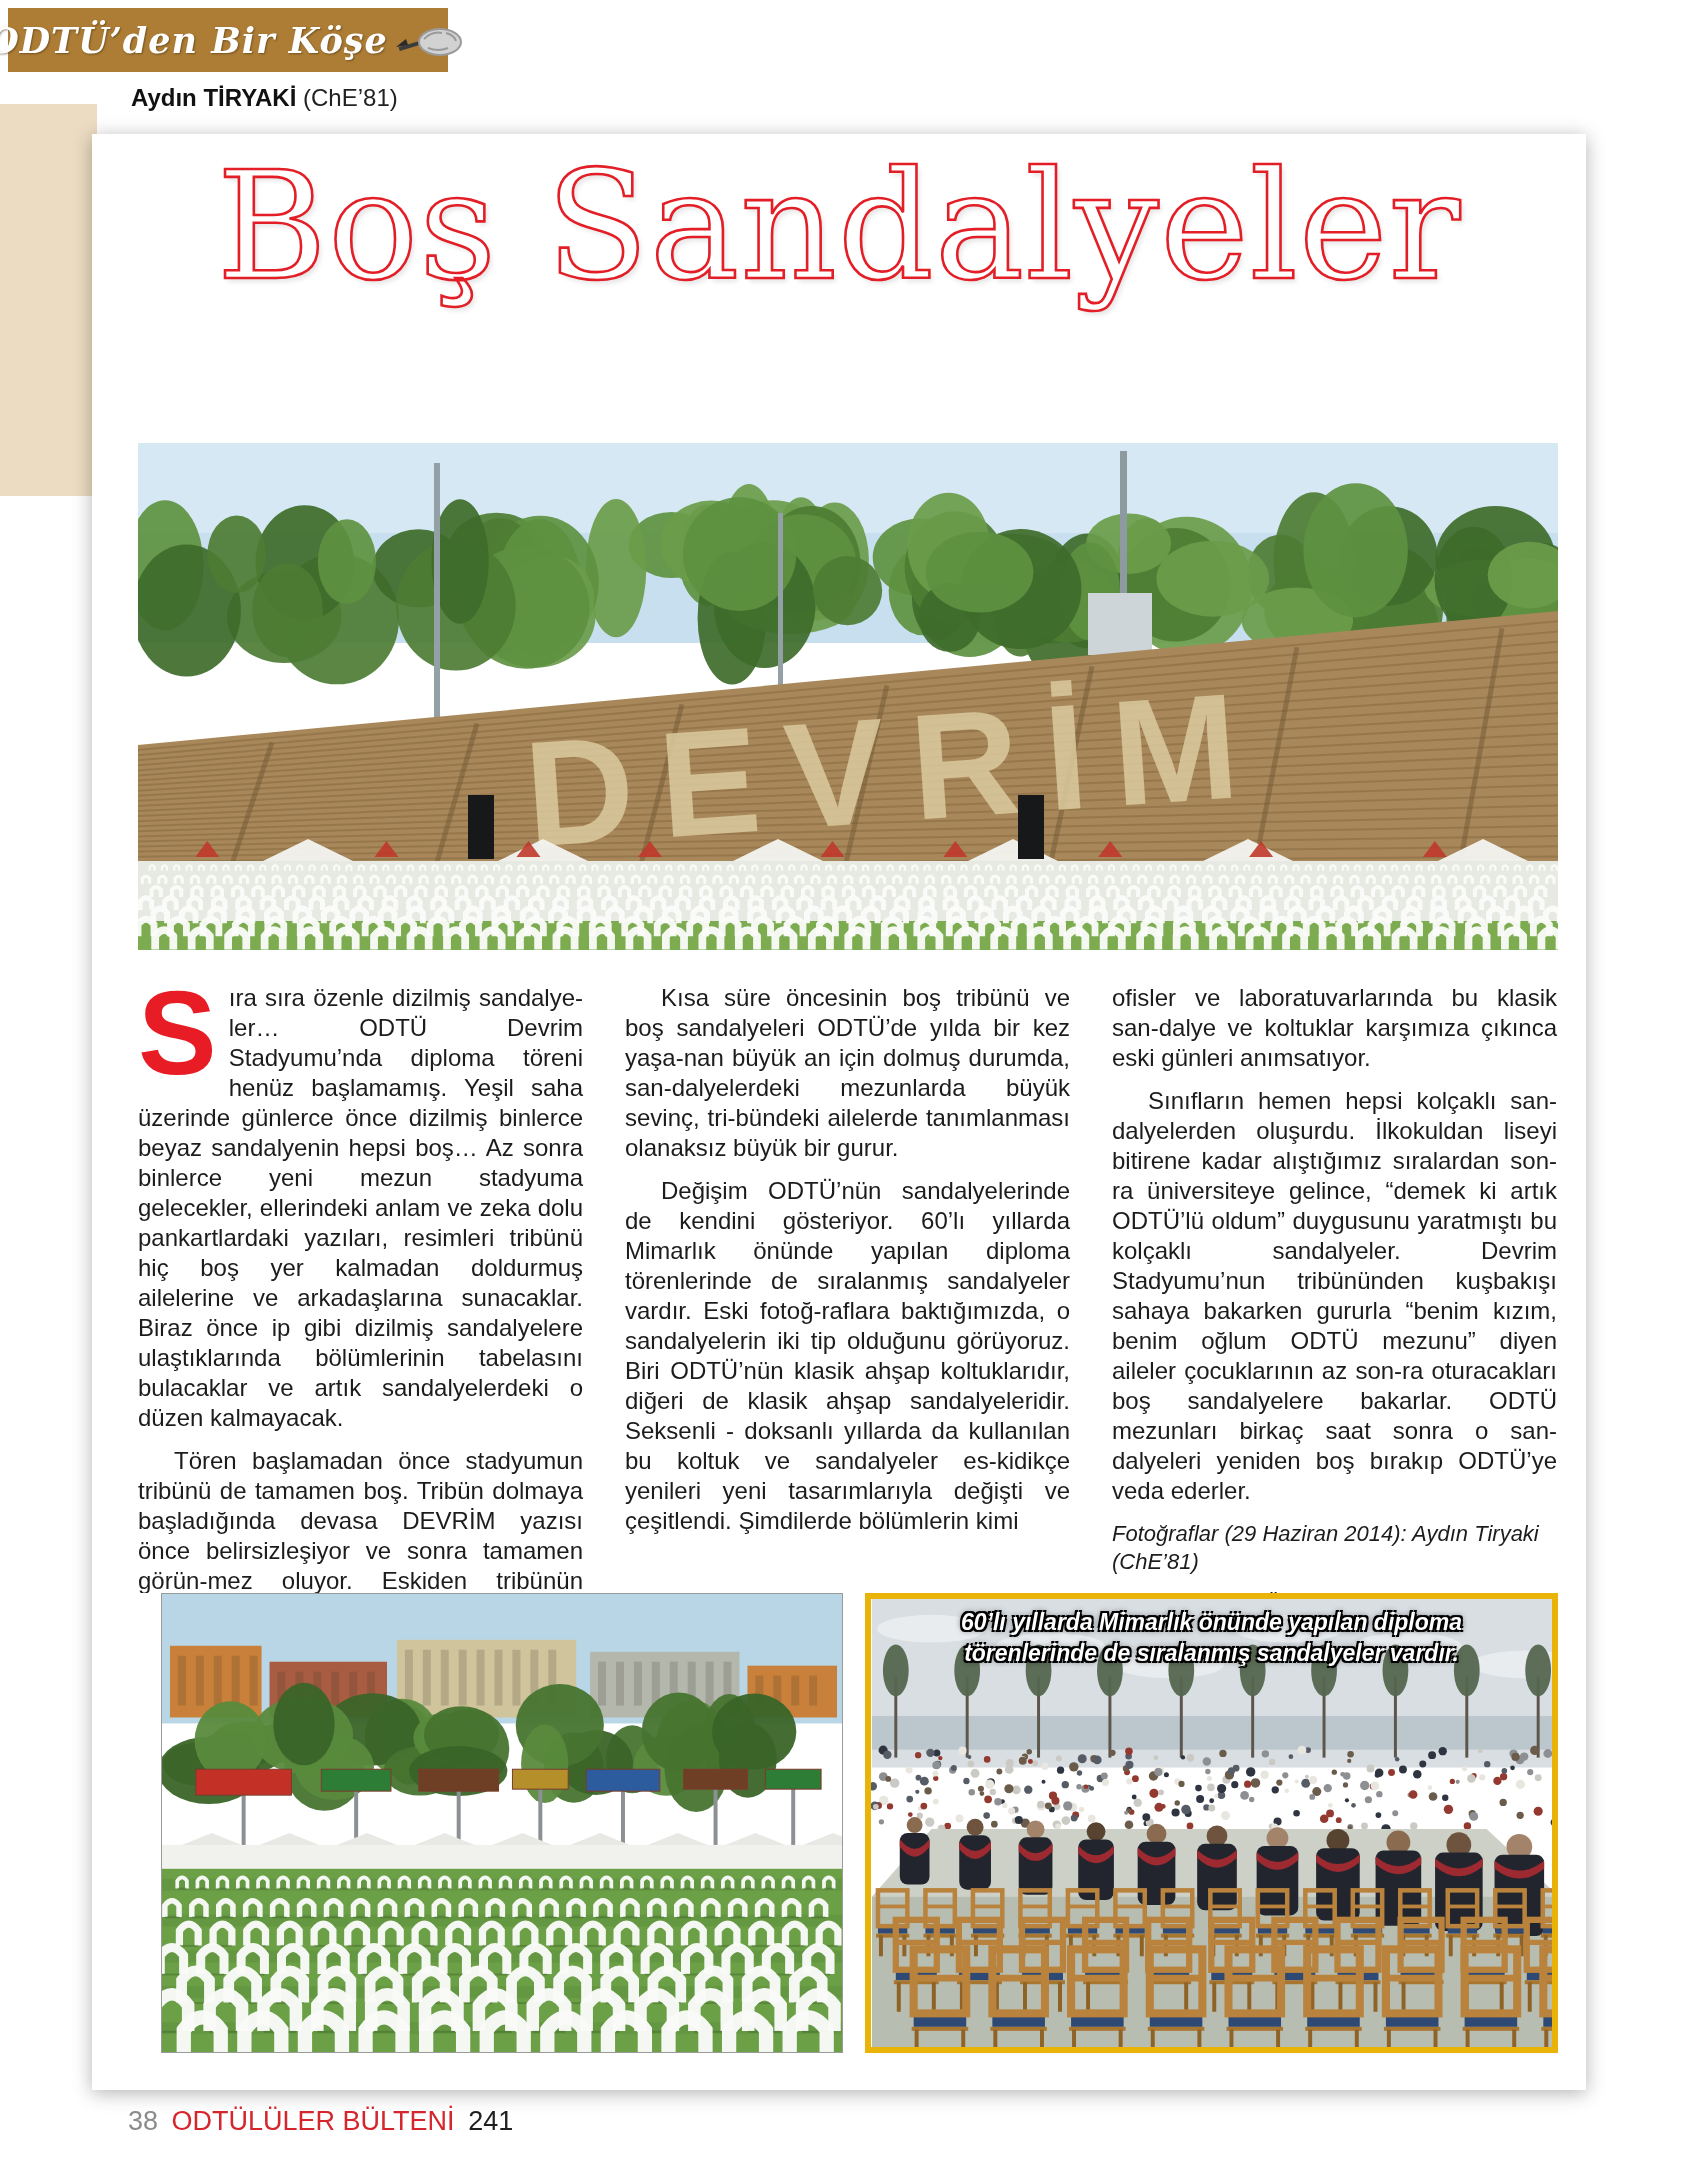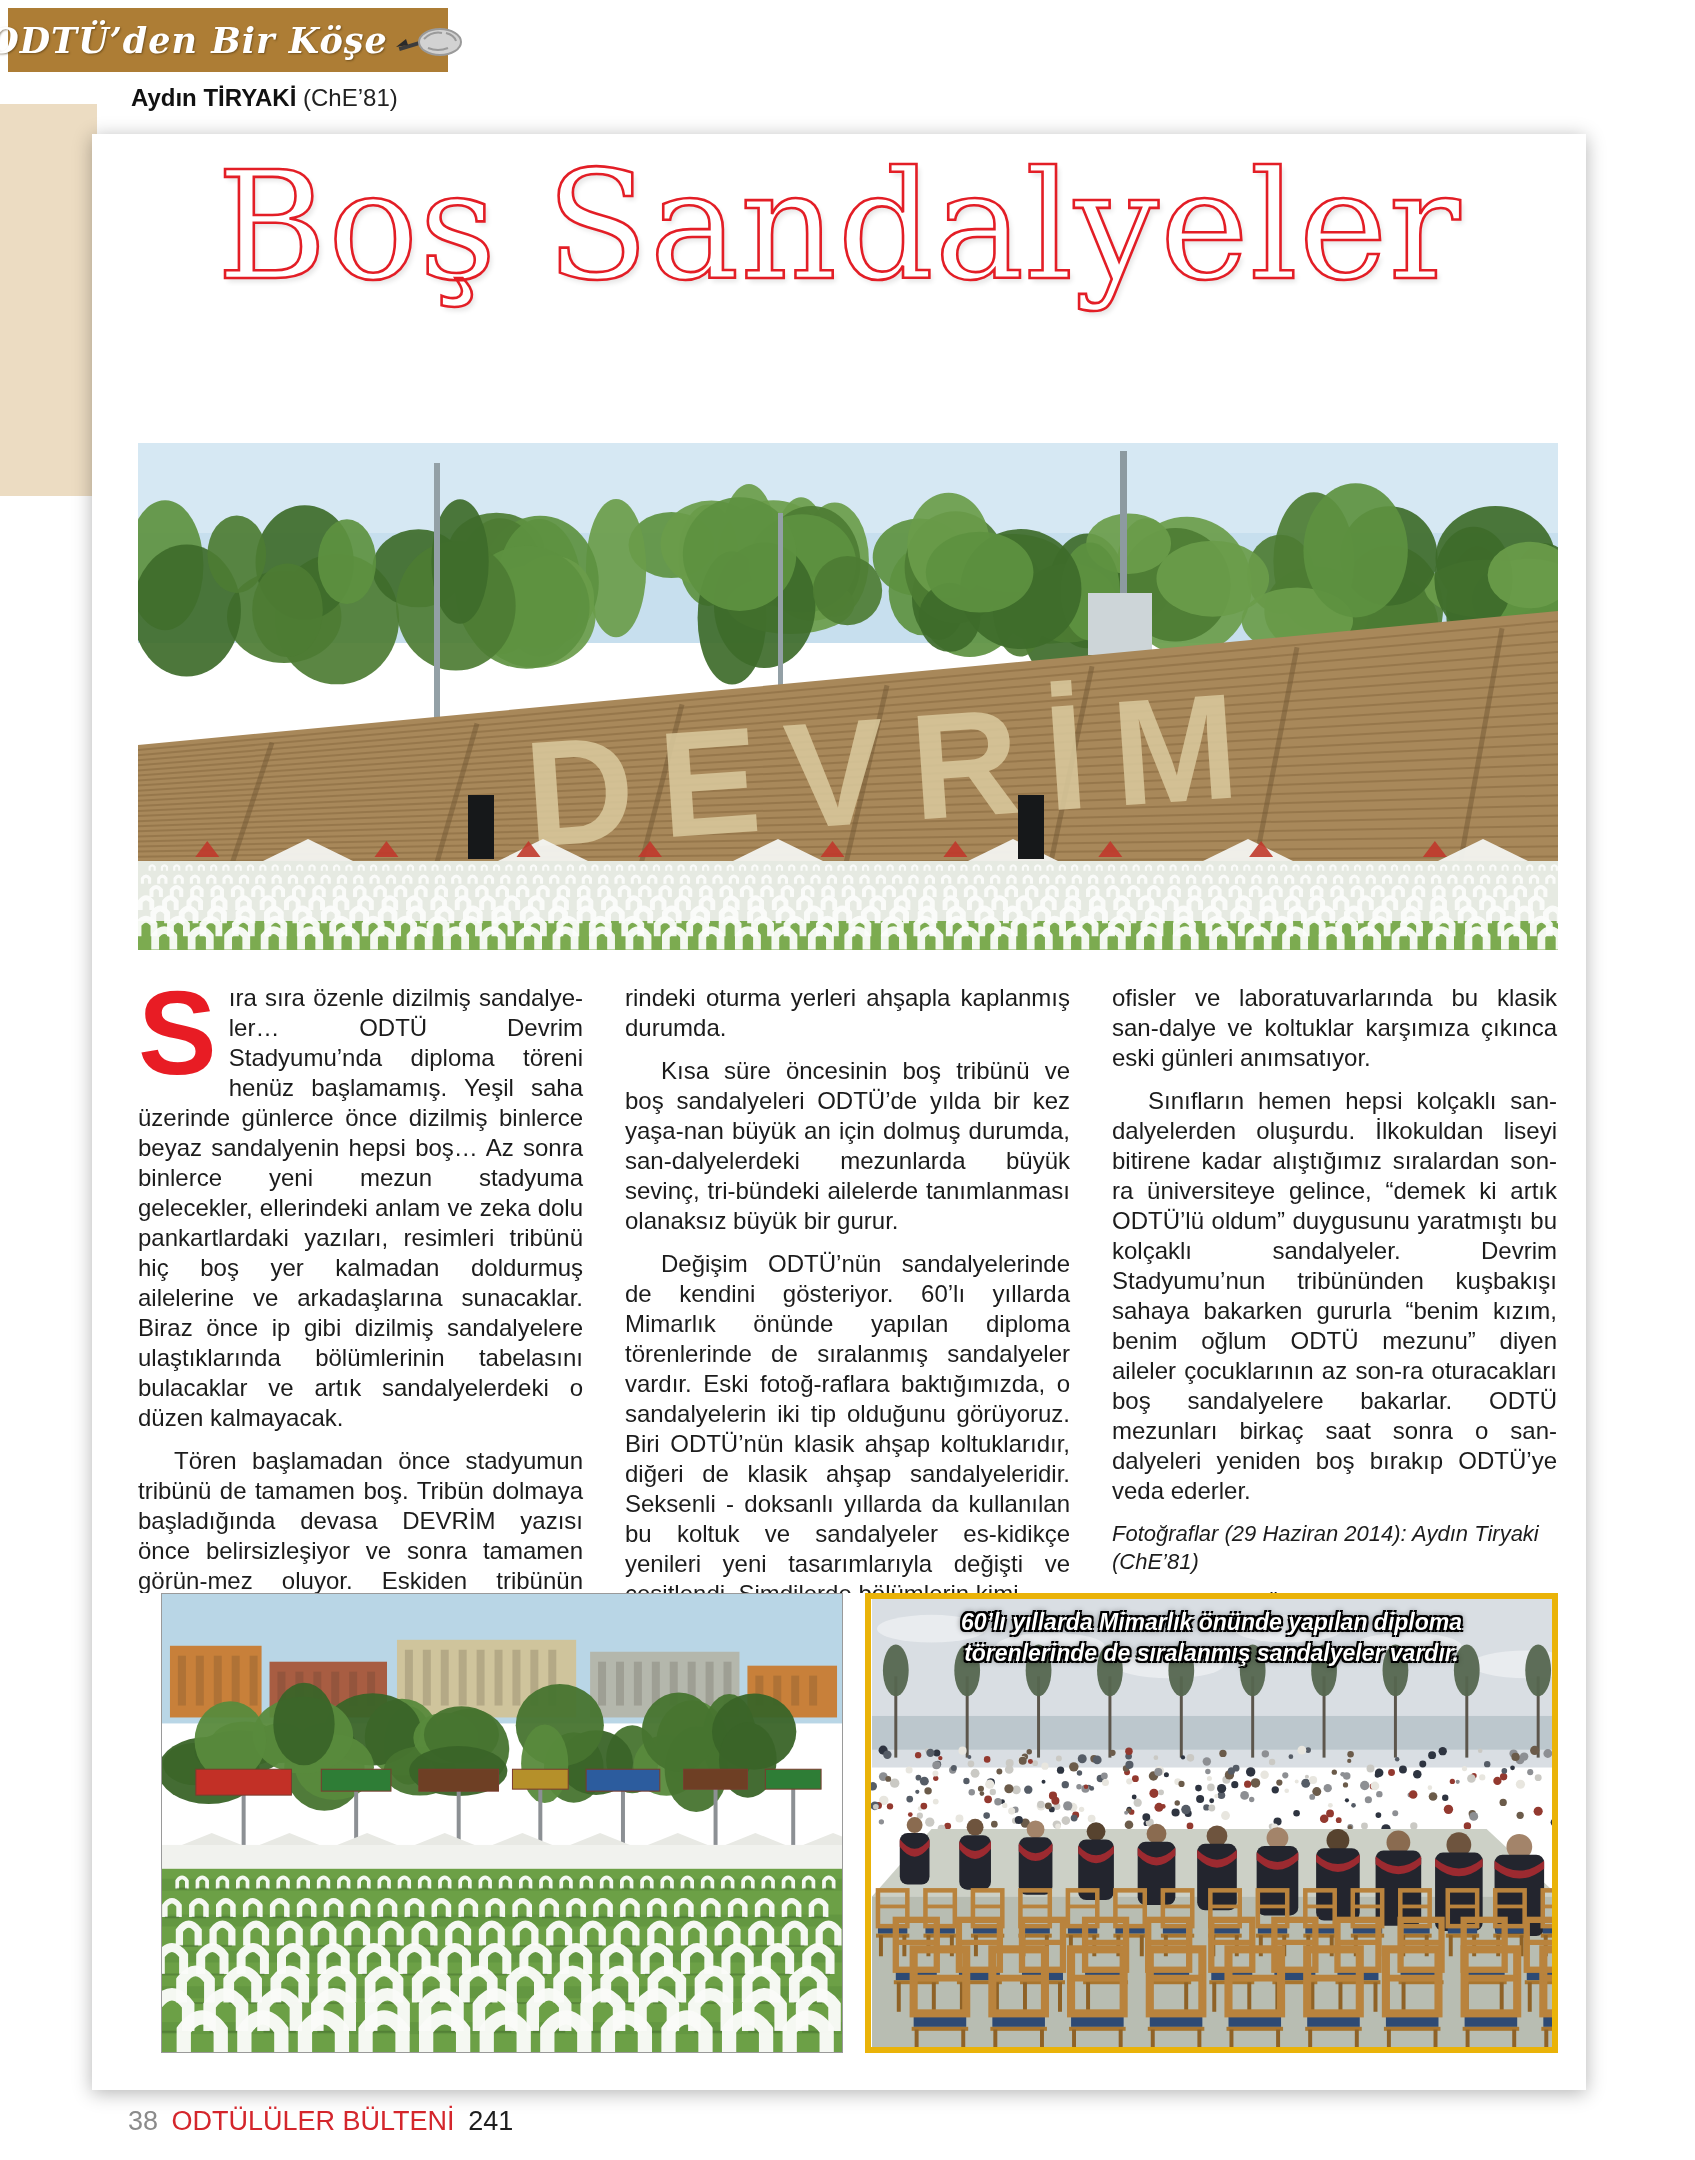--- a/index.html
+++ b/index.html
@@ -697,21 +697,20 @@
         </g>
     </svg>
   </div>
 
   <div class="columns">
     <div class="col">
       <p><span class="dropcap">S</span><span>ıra sıra özenle dizilmiş sandalye-ler… ODTÜ Devrim Stadyumu’nda diploma töreni henüz başlamamış. Yeşil saha üzerinde günlerce önce dizilmiş binlerce beyaz sandalyenin hepsi boş… Az sonra binlerce yeni mezun stadyuma gelecekler, ellerindeki anlam ve zeka dolu pankartlardaki yazıları, resimleri tribünü hiç boş yer kalmadan doldurmuş ailelerine ve arkadaşlarına sunacaklar. Biraz önce ip gibi dizilmiş sandalyelere ulaştıklarında bölümlerinin tabelasını bulacaklar ve artık sandalyelerdeki o düzen kalmayacak.</span></p>
       <p class="indent">Tören başlamadan önce stadyumun tribünü de tamamen boş. Tribün dolmaya başladığında devasa DEVRİM yazısı önce belirsizleşiyor ve sonra tamamen görün-mez oluyor. Eskiden tribünün sadece orta bölümü ahşapken, şimdi tribünün herye-</p>
     </div>
     <div class="col">
-      <p>rindeki oturma yerleri ahşapla kaplanmış durumda.</p>
       <p class="indent">Kısa süre öncesinin boş tribünü ve boş sandalyeleri ODTÜ’de yılda bir kez yaşa-nan büyük an için dolmuş durumda, san-dalyelerdeki mezunlarda büyük sevinç, tri-bündeki ailelerde tanımlanması olanaksız büyük bir gurur.</p>
       <p class="indent">Değişim ODTÜ’nün sandalyelerinde de kendini gösteriyor. 60’lı yıllarda Mimarlık önünde yapılan diploma törenlerinde de sıralanmış sandalyeler vardır. Eski fotoğ-raflara baktığımızda, o sandalyelerin iki tip olduğunu görüyoruz. Biri ODTÜ’nün klasik ahşap koltuklarıdır, diğeri de klasik ahşap sandalyeleridir. Seksenli - doksanlı yıllarda da kullanılan bu koltuk ve sandalyeler es-kidikçe yenileri yeni tasarımlarıyla değişti ve çeşitlendi. Şimdilerde bölümlerin kimi</p>
     </div>
     <div class="col">
       <p>ofisler ve laboratuvarlarında bu klasik san-dalye ve koltuklar karşımıza çıkınca eski günleri anımsatıyor.</p>
       <p class="indent">Sınıfların hemen hepsi kolçaklı san-dalyelerden oluşurdu. İlkokuldan liseyi bitirene kadar alıştığımız sıralardan son-ra üniversiteye gelince, “demek ki artık ODTÜ’lü oldum” duygusunu yaratmıştı bu kolçaklı sandalyeler. Devrim Stadyumu’nun tribününden kuşbakışı sahaya bakarken gururla “benim kızım, benim oğlum ODTÜ mezunu” diyen aileler çocuklarının az son-ra oturacakları boş sandalyelere bakarlar. ODTÜ mezunları birkaç saat sonra o san-dalyeleri yeniden boş bırakıp ODTÜ’ye veda ederler.</p>
       <p class="credit">Fotoğraflar (29 Haziran 2014): Aydın Tiryaki (ChE’81)</p>
       <p class="credit">60’lı yıllar: ODTÜ Arşivi</p>
     </div>
   </div>

